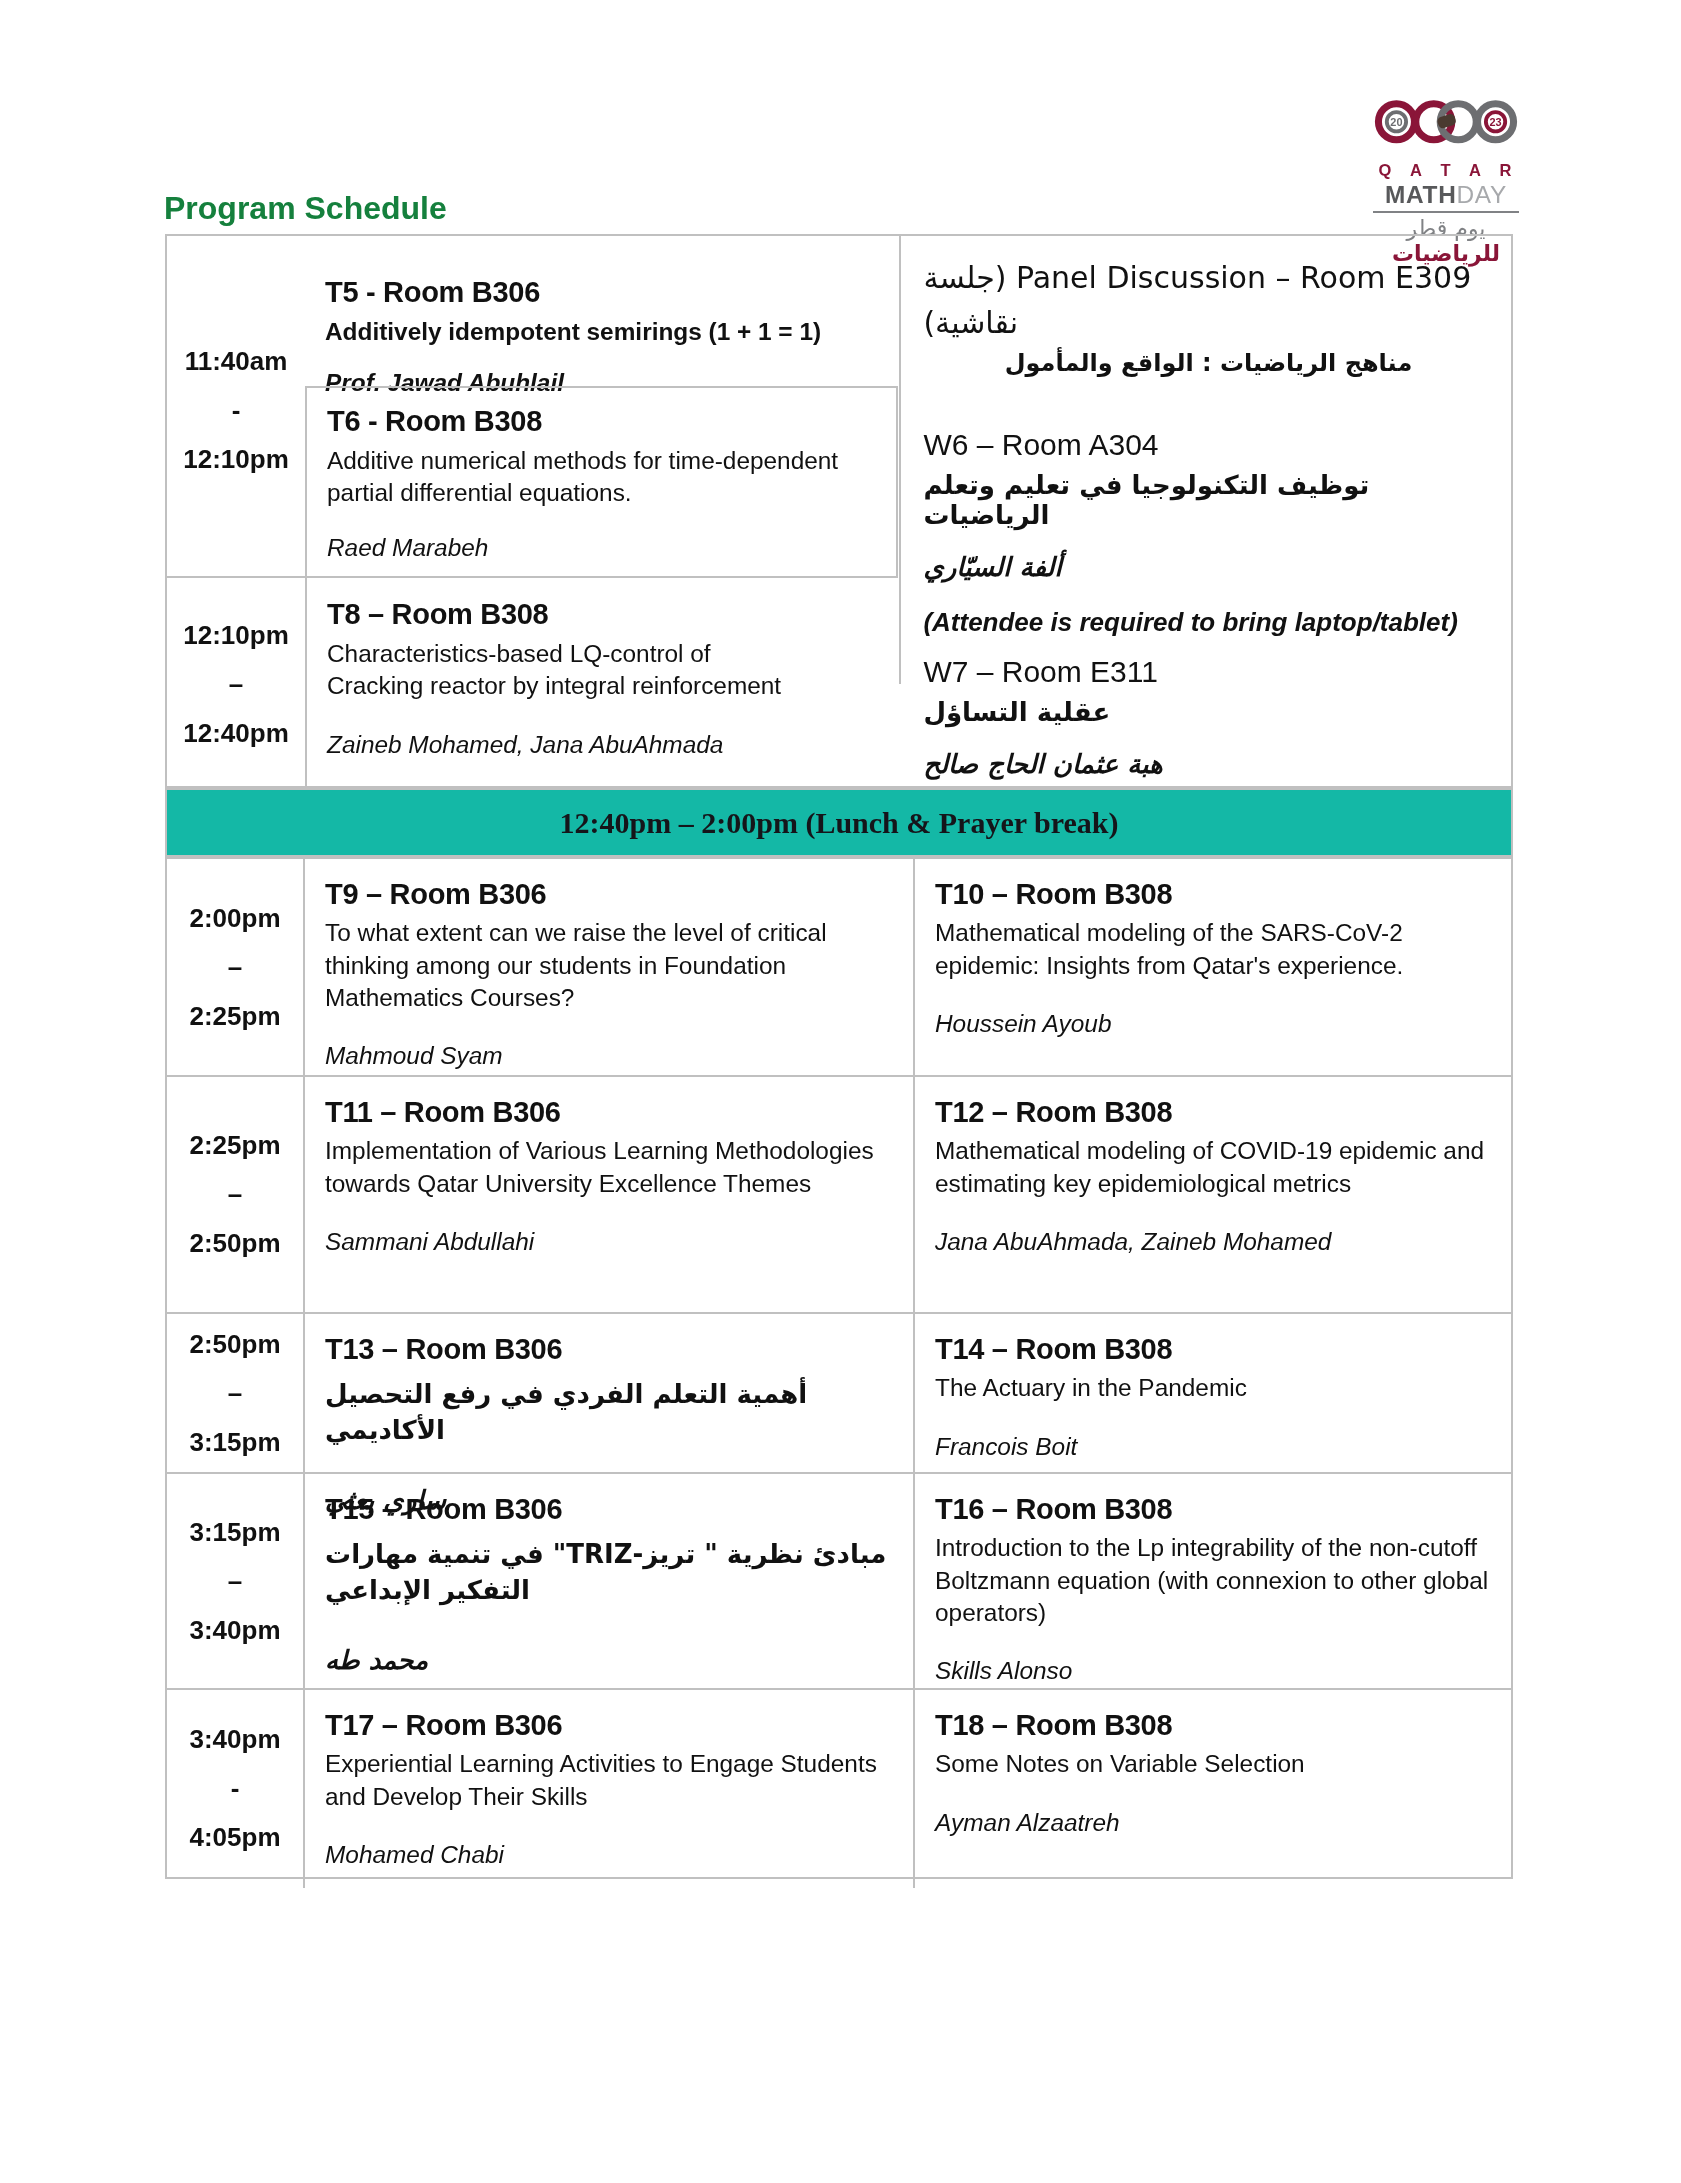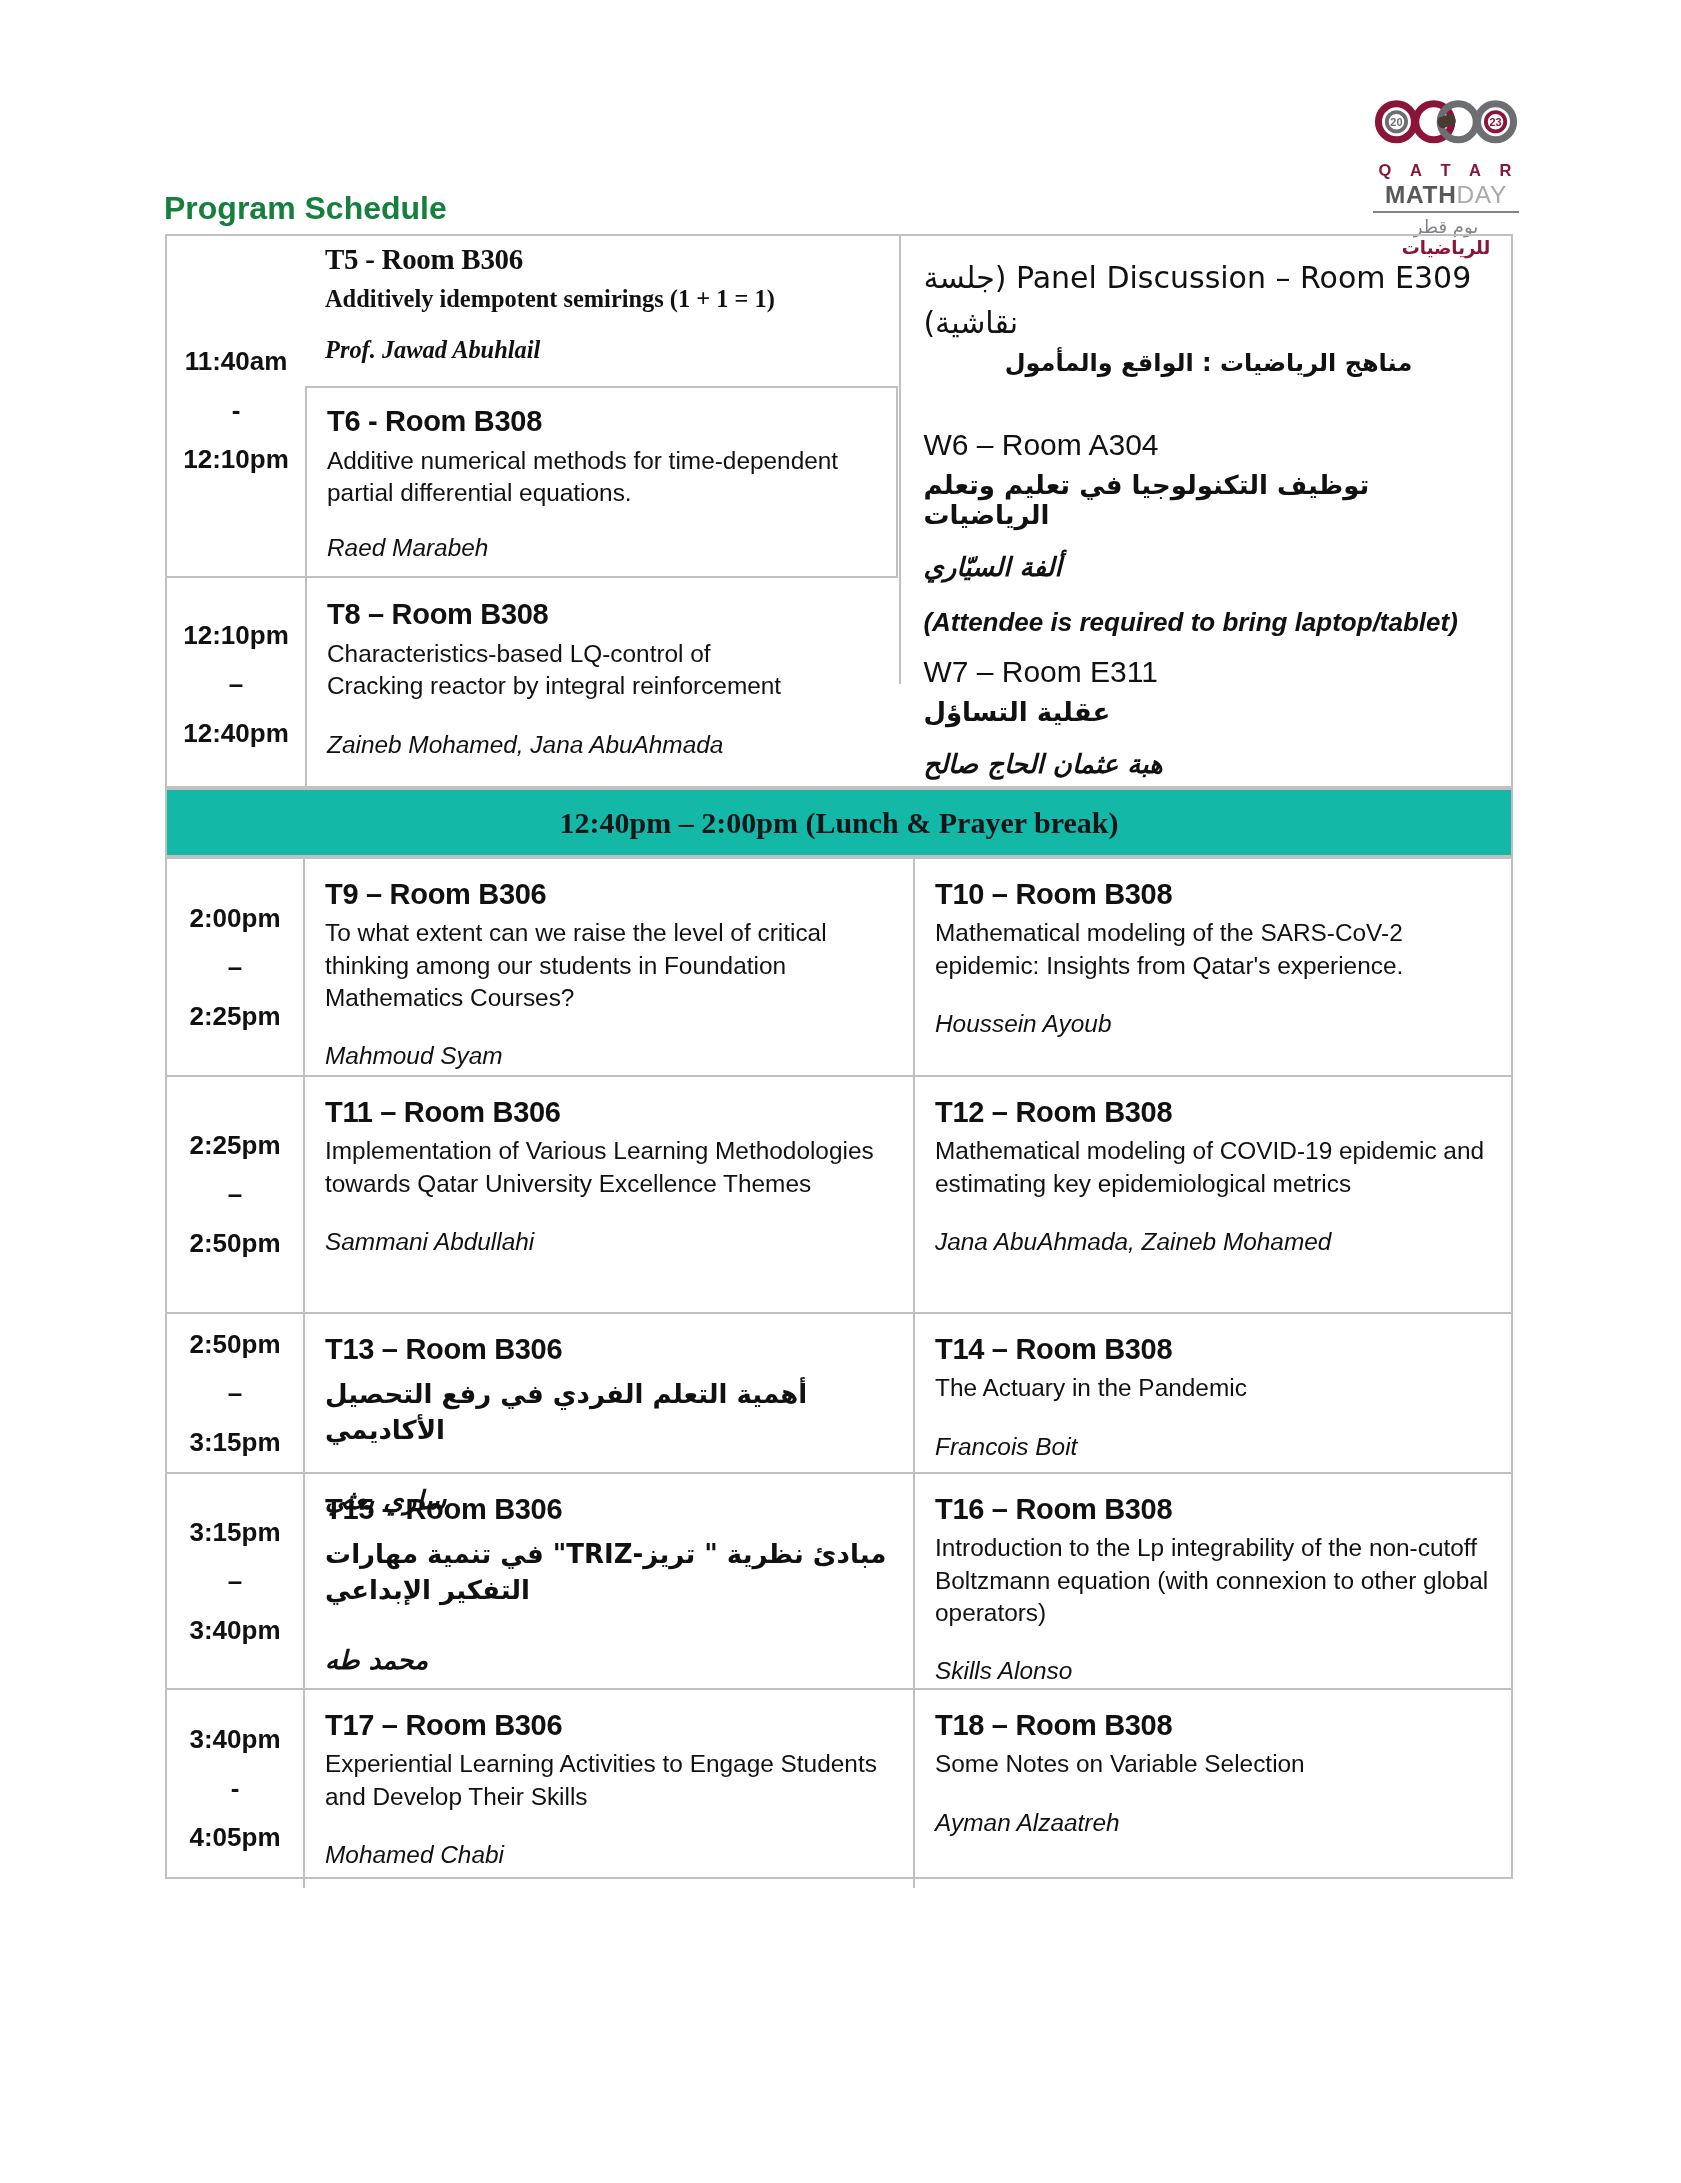--- a/index.html
+++ b/index.html
@@ -9,21 +9,21 @@
   }
   .abs{position:absolute;box-sizing:border-box;}
 
   
   #logo{left:1372px;top:90px;width:148px;text-align:center;}
   #logo .brand-qatar{font-size:16.5px;font-weight:700;letter-spacing:7.3px;color:#8A1538;margin-top:2.6px;padding-left:5.3px;}
   #logo .brand-md{font-size:24.4px;letter-spacing:0.7px;margin-top:1.3px;}
   #logo .brand-md .m{color:#58595B;font-weight:700;}
   #logo .brand-md .d{color:#A7A9AC;font-weight:400;}
   #logo .divider{height:2px;background:#808285;margin:2px 1.3px 3.3px 1.3px;}
-  #logo .brand-ar{font-size:18px;direction:rtl;font-family:"DejaVu Sans",sans-serif;text-align:center;}
+  #logo .brand-ar{font-size:22px;direction:rtl;font-family:"DejaVu Sans",sans-serif;text-align:center;}
   #logo .brand-ar .g{color:#808285;}
   #logo .brand-ar .r{color:#8A1538;font-weight:700;}
 
   
   #page-title{left:164px;top:190px;font-size:32px;font-weight:700;color:#15803d;letter-spacing:0px;}
 
   
   .brd{border:2px solid #C0C0C0;}
   .session{padding:18.5px 20px;}
   .t-head{font-size:29px;font-weight:700;letter-spacing:-0.3px;}
@@ -34,21 +34,21 @@
   .speaker.bi{font-weight:700;}
   .ar{direction:rtl;text-align:left;font-family:"DejaVu Sans",sans-serif;}
   .ar-topic{font-size:26px;font-weight:700;margin-top:10.6px;line-height:1.4;}
   .ar-speaker{font-size:26px;font-weight:700;font-style:italic;margin-top:36px;}
   .time-cell{display:flex;flex-direction:column;justify-content:center;align-items:center;gap:18px;
     font-size:26px;font-weight:700;}
 
   
   #sec1{left:165px;top:234px;width:1348px;height:554px;}
   #s1-time-a{left:0;top:4px;width:138px;height:340px;}
-  #s1-t5{left:138px;top:0;width:593px;height:152px;padding:7px 20px;font-family:Liberation Serif, serif;}
+  #s1-t5{left:138px;top:0;width:593px;height:152px;padding:40px 20px;}
   #s1-t6{left:138px;top:150px;width:593px;height:192px;padding:17px 20px;border:2px solid #C0C0C0;}
   #s1-time-b{left:0;top:340px;width:140px;height:214px;border-top:2px solid #C0C0C0;border-right:2px solid #C0C0C0;}
   #s1-t8{left:140px;top:340px;width:510px;height:214px;border-top:2px solid #C0C0C0;padding:20px 20px;}
   #s1-panel{left:732px;top:0;width:617px;height:448px;border-left:2px solid #C0C0C0;padding:18.5px 22.4px;}
   #s1-panel .p-title{font-size:30px;line-height:1.5;}
   #s1-panel .p-sub{font-size:24px;font-weight:700;margin-top:4px;text-align:center;}
   #s1-panel .w-title{margin-top:51px;}
   #s1-panel .w-title2{margin-top:17px;}
   #s1-panel .p-ar-topic{font-size:26px;font-weight:700;margin-top:8px;}
   #s1-panel .p-ar-speaker{font-size:26px;font-weight:700;font-style:italic;margin-top:22.4px;}

